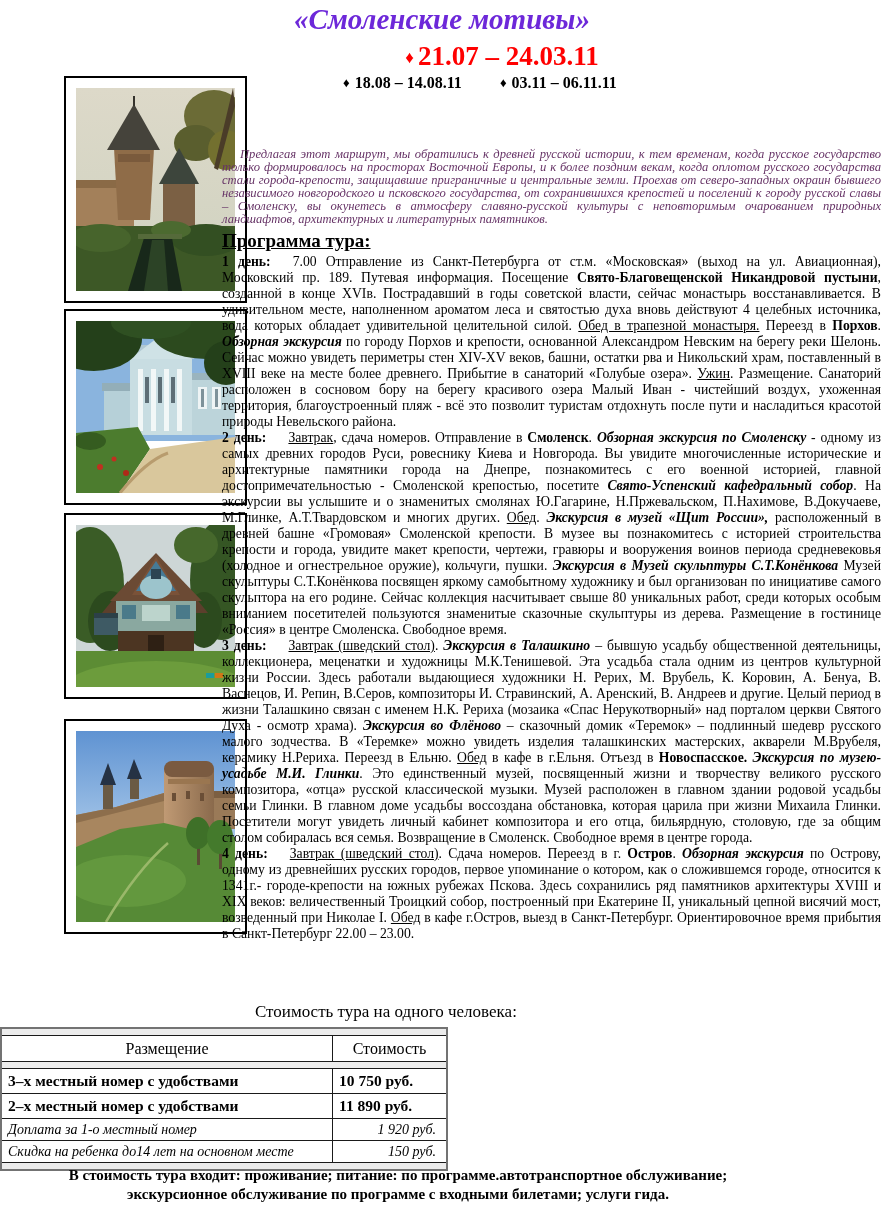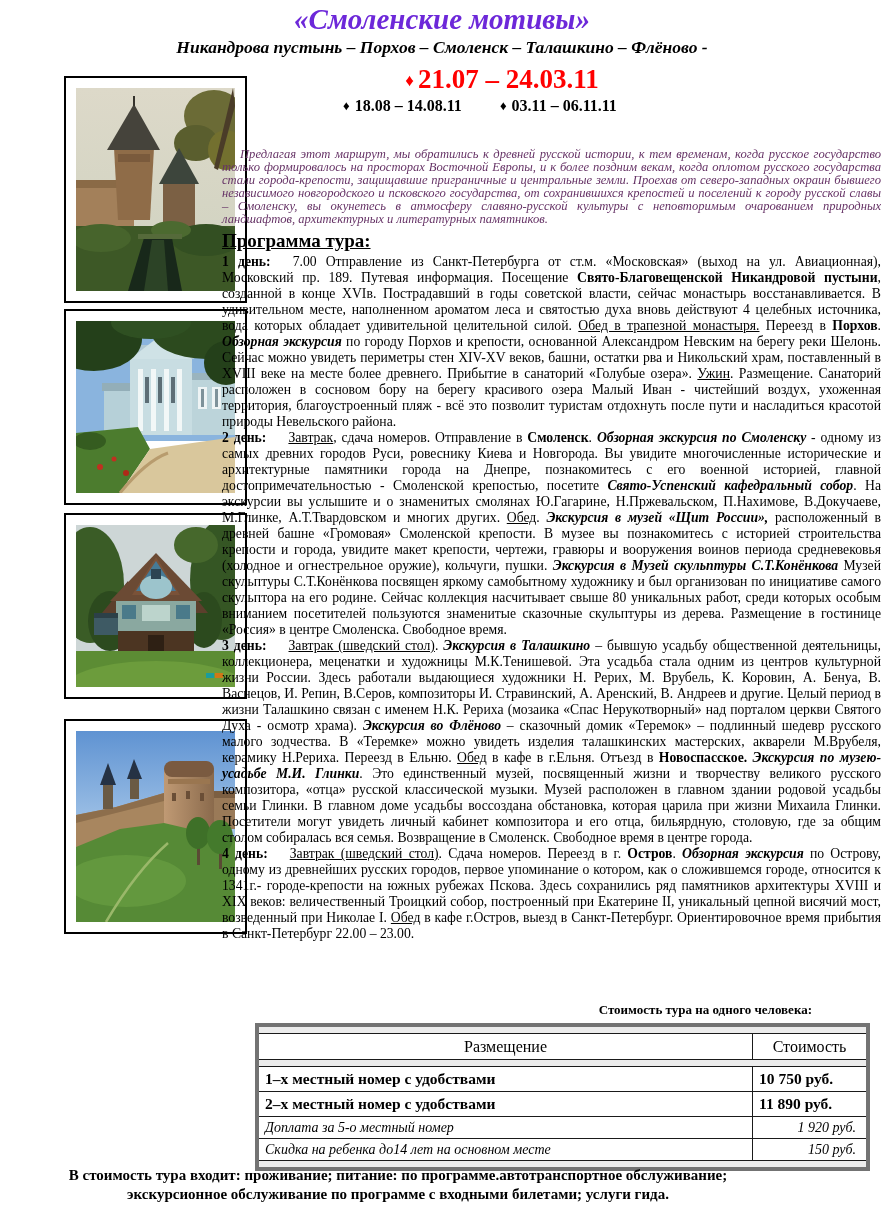--- a/index.html
+++ b/index.html
@@ -31,45 +31,44 @@
   .text-col{position:absolute;left:222px;right:3px;top:148px;}
   .intro{margin:0;color:#663366;font-style:italic;font-size:12.6px;line-height:13px;
          text-align:justify;text-indent:18px;}
   .program-heading{margin:4px 0 2px 0;font-size:19px;line-height:22px;font-weight:bold;text-decoration:underline;}
   .day{margin:0;font-size:13.7px;line-height:16px;text-align:justify;}
   .rb{font-weight:bold;} .ri{font-style:italic;} .ru{text-decoration:underline;}
   .tab{display:inline-block;width:22px;}
 
   
   .pricing{position:absolute;top:1002px;left:0;width:884px;}
-  .price-heading{margin:0 0 5px 255px;width:557px;text-align:right;
-                 font-size:13px;font-weight:bold;}
-  table.price{border-collapse:collapse;margin-left:255px;width:615px;
-              border:4px solid #737373;}
+  .price-heading{margin:0 0 5px 255px;width:557px;text-align:left;
+                 font-size:17px;font-weight:normal;}
+  table.price{border-collapse:collapse;width:448px;
+              border:2px solid #737373;}
   table.price td{border:1.3px solid #1a1a1a;padding:0 6px;vertical-align:middle;}
   tr.filler td{height:6px;background:#ececec;padding:0;}
   tr.head td{height:25px;text-align:center;font-size:16px;}
   tr.bold td{height:24px;font-size:15.5px;font-weight:bold;}
   tr.ital td{height:21px;font-size:14px;font-style:italic;}
   td.price-val{width:97px;}
   tr.ital td.price-val{text-align:right;padding-right:10px;}
 
   
   .footer{position:absolute;top:1166px;left:0;width:796px;padding:0 36px;
           box-sizing:border-box;text-align:center;font-size:15px;line-height:19px;
           font-weight:bold;}
 </style>
 </head>
 <body>
 
 <div class="page">
 
   <div>
     <h1 class="title" style="color: #6d28d9;">«Смоленские мотивы»</h1>
-    <div class="route">Никандрова пустынь – Порхов – Смоленск – Талашкино – Флёново -</div>
 
     <div class="date-main" style="color: rgb(255, 0, 0);">
       <span class="diamond">♦</span><span>21.07 – 24.03.11</span>
     </div>
 
     <div class="dates-secondary">
       <span class="date-item">
         <span class="diamond">♦</span><span>18.08 – 14.08.11</span>
       </span>
       <span class="date-item">
@@ -250,29 +249,29 @@
             <td colspan="2"></td>
           </tr>
         <tr class="head">
           <td>Размещение</td>
           <td class="price-val">Стоимость</td>
         </tr>
         <tr class="filler">
             <td colspan="2"></td>
           </tr>
         <tr class="bold">
-          <td>1–х местный номер с удобствами</td>
+          <td>3–х местный номер с удобствами</td>
           <td class="price-val">10 750 руб.</td>
         </tr>
         <tr class="bold">
           <td>2–х местный номер с удобствами</td>
           <td class="price-val">11 890 руб.</td>
         </tr>
         <tr class="ital">
-          <td>Доплата за 5-о местный номер</td>
+          <td>Доплата за 1-о местный номер</td>
           <td class="price-val">1 920 руб.</td>
         </tr>
         <tr class="ital">
           <td>Скидка на ребенка до14 лет на основном месте</td>
           <td class="price-val">150 руб.</td>
         </tr>
         <tr class="filler">
             <td colspan="2"></td>
           </tr>
       </tbody>

